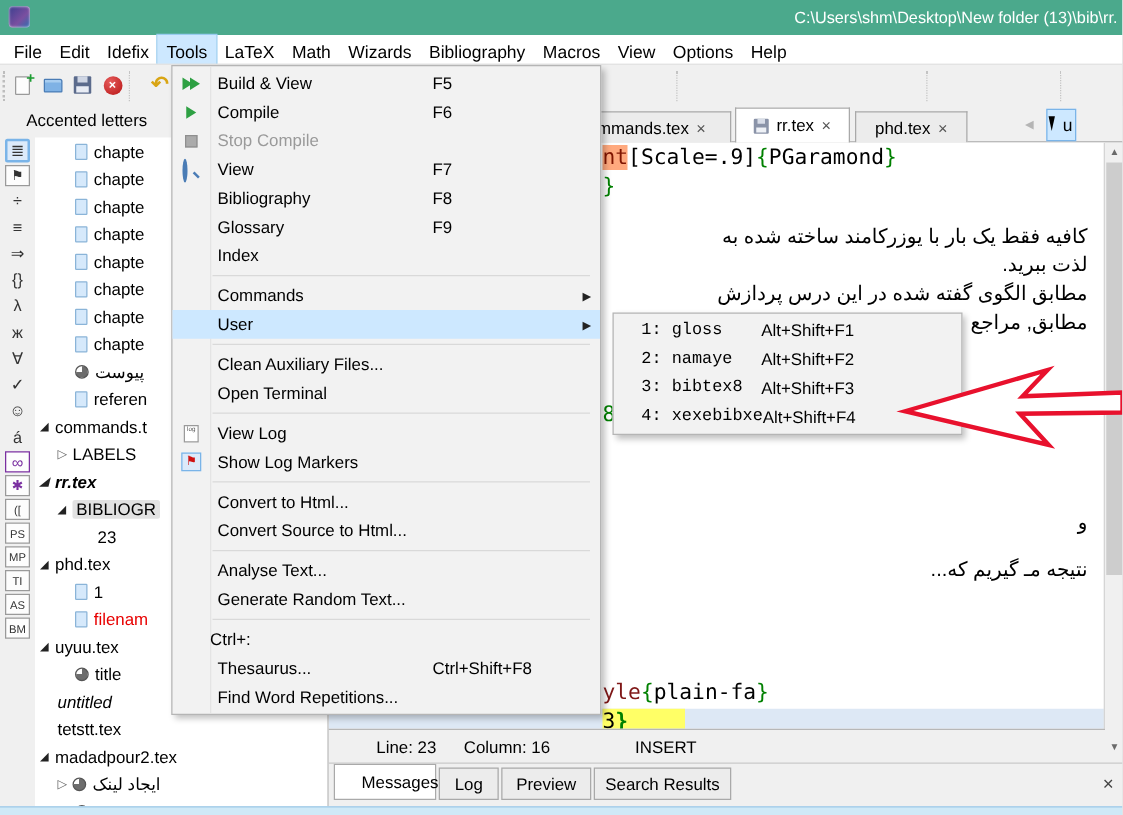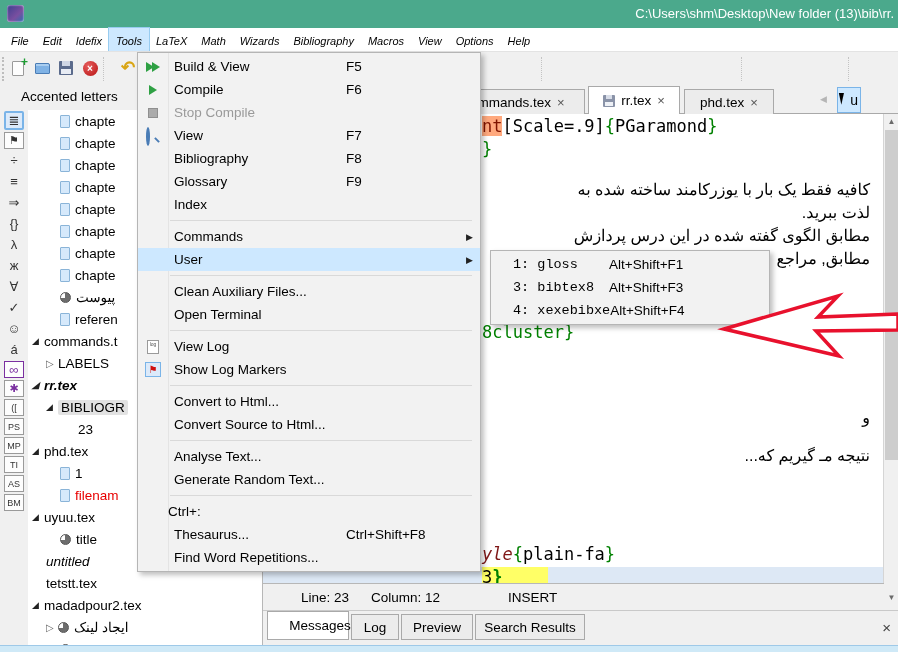--- a/index.html
+++ b/index.html
@@ -8,21 +8,21 @@
           font-family:"Liberation Sans",sans-serif;font-size:13px;color:#000;}
 
   
   .titlebar{position:absolute;left:0;top:0;width:898px;height:28px;background:#4ba98c;}
   .app-icon{position:absolute;left:7px;top:5px;width:17px;height:17px;border-radius:3px;
             background:linear-gradient(135deg,#3b3f8f 0%,#7a4fa0 60%,#2c6fb0 100%);box-shadow:inset 0 0 2px #fff;}
   .title-text{position:absolute;right:4px;top:6px;color:#ffffff;font-size:13px;white-space:nowrap;}
 
   
   .menubar{position:absolute;left:0;top:28px;width:898px;height:23px;background:#ffffff;display:flex;align-items:stretch;padding-left:4px;}
-  .menu-item{padding:2px 7px;line-height:22px;font-size:11px;font-style:italic;}
+  .menu-item{padding:2px 7px;line-height:22px;font-size:14px;}
   .menu-item.active{background:#cde8ff;outline:1px solid #98ccf0;}
 
   
   .toolbar{position:absolute;left:0;top:51px;width:898px;height:34px;background:#f0f0f0;border-top:1px solid #e3e3e3;}
   .grip{position:absolute;left:2px;top:5px;width:3px;height:24px;border-left:2px dotted #bdbdbd;}
   .tbtn{position:absolute;top:6px;width:20px;height:20px;display:flex;align-items:center;justify-content:center;}
   .ico-new{position:relative;width:12px;height:15px;background:#fdfdfd;border:1px solid #9a9a9a;border-radius:1px;}
   .ico-new .plus{position:absolute;right:-5px;top:-7px;color:#1d9e33;font-weight:bold;font-size:12px;}
   .ico-open{width:15px;height:11px;background:#7fb2e5;border:1px solid #4a7cb5;border-radius:1px 2px 1px 1px;box-shadow:inset 0 2px 0 #a8cdf0;}
   .ico-save{position:relative;width:14px;height:14px;background:#5b6b8c;border-radius:1px;}
@@ -71,21 +71,21 @@
   .floppy:before{content:"";position:absolute;left:3px;top:0;width:6px;height:4px;background:#d8dde8;}
   .floppy:after{content:"";position:absolute;left:2px;bottom:1px;width:8px;height:4px;background:#eef1f6;}
   .scroll-left{position:absolute;top:9px;font-size:9px;color:#b5b5b5;}
   .u-frag{position:absolute;top:2px;width:24px;height:26px;background:#cde8ff;border:1px solid #7ab4e8;
           font-size:14px;display:flex;align-items:center;justify-content:flex-end;padding-right:2px;}
   .cursor-arrow{position:absolute;left:2px;top:4px;width:0;height:0;border-left:5px solid #000;
                 border-right:4px solid transparent;border-bottom:11px solid transparent;border-top:1px solid transparent;transform:rotate(-12deg);}
   .content{position:absolute;left:0;top:29px;width:621px;height:469px;background:#ffffff;overflow:hidden;}
   .code{position:absolute;font-family:"DejaVu Sans Mono",monospace;font-size:17px;white-space:pre;}
   .green{color:#008000;}
-  .cmd-red{color:#7f1717;font-style:italic;}
+  .cmd-red{color:#7f1717;}
   .hl-chip{background:#ffa97e;color:#801500;}
   .rtl-block{position:absolute;right:14px;top:64px;text-align:right;direction:rtl;font-size:16px;line-height:23px;}
   .rtl-solo{position:absolute;right:14px;direction:rtl;font-size:16px;white-space:nowrap;}
   .pale-line{position:absolute;left:0;width:621px;height:21px;background:#dde8f5;}
   .yellow-chip{position:absolute;background:#ffff66;height:21px;}
   .scrollbar{position:absolute;right:0;top:29px;width:15px;height:491px;background:#f0f0f0;border-left:1px solid #d5d5d5;}
   .sb-arrow{position:absolute;left:0;width:15px;text-align:center;font-size:8px;color:#6a6a6a;}
   .sb-thumb{position:absolute;left:1px;top:16px;width:13px;height:330px;background:#cdcdcd;}
   .statusrow{position:absolute;left:0;top:498px;width:621px;height:27px;background:#f0f0f0;border-top:1px solid #b7b7b7;font-size:13.5px;}
   .statusrow span{position:absolute;top:6px;}
@@ -360,21 +360,21 @@
     </div>
 
     <div class="scrollbar">
       <span class="sb-arrow" style="top:3px">▲</span>
       <div class="sb-thumb"></div>
       <span class="sb-arrow" style="bottom:3px">▼</span>
     </div>
 
     <div class="statusrow">
       <span style="left:38px">Line: 23</span>
-      <span style="left:108px">Column: 12</span>
+      <span style="left:108px">Column: 16</span>
       <span style="left:245px">INSERT</span>
     </div>
 
     <div class="btabs">
       <div class="btab active" style="left:4px;width:82px">Messages</div>
       <div class="btab" style="left:88px;width:48px">Log</div>
       <div class="btab" style="left:138px;width:72px">Preview</div>
       <div class="btab" style="left:212px;width:110px">Search Results</div>
       <span class="panel-close">×</span>
     </div>
@@ -490,20 +490,24 @@
       <span class="mlabel">Find Word Repetitions...</span>
     </div>
   </div>
 
   <div class="submenu">
     <div class="srow">
       <span class="slabel">1: gloss</span>
       <span class="mshortcut">Alt+Shift+F1</span>
     </div>
     <div class="srow">
+      <span class="slabel">2: namaye</span>
+      <span class="mshortcut">Alt+Shift+F2</span>
+    </div>
+    <div class="srow">
       <span class="slabel">3: bibtex8</span>
       <span class="mshortcut">Alt+Shift+F3</span>
     </div>
     <div class="srow">
       <span class="slabel">4: xexebibxe</span>
       <span class="mshortcut">Alt+Shift+F4</span>
     </div>
   </div>
 
   <svg class="red-arrow" width="198" height="85" viewBox="700 280 198 85">

